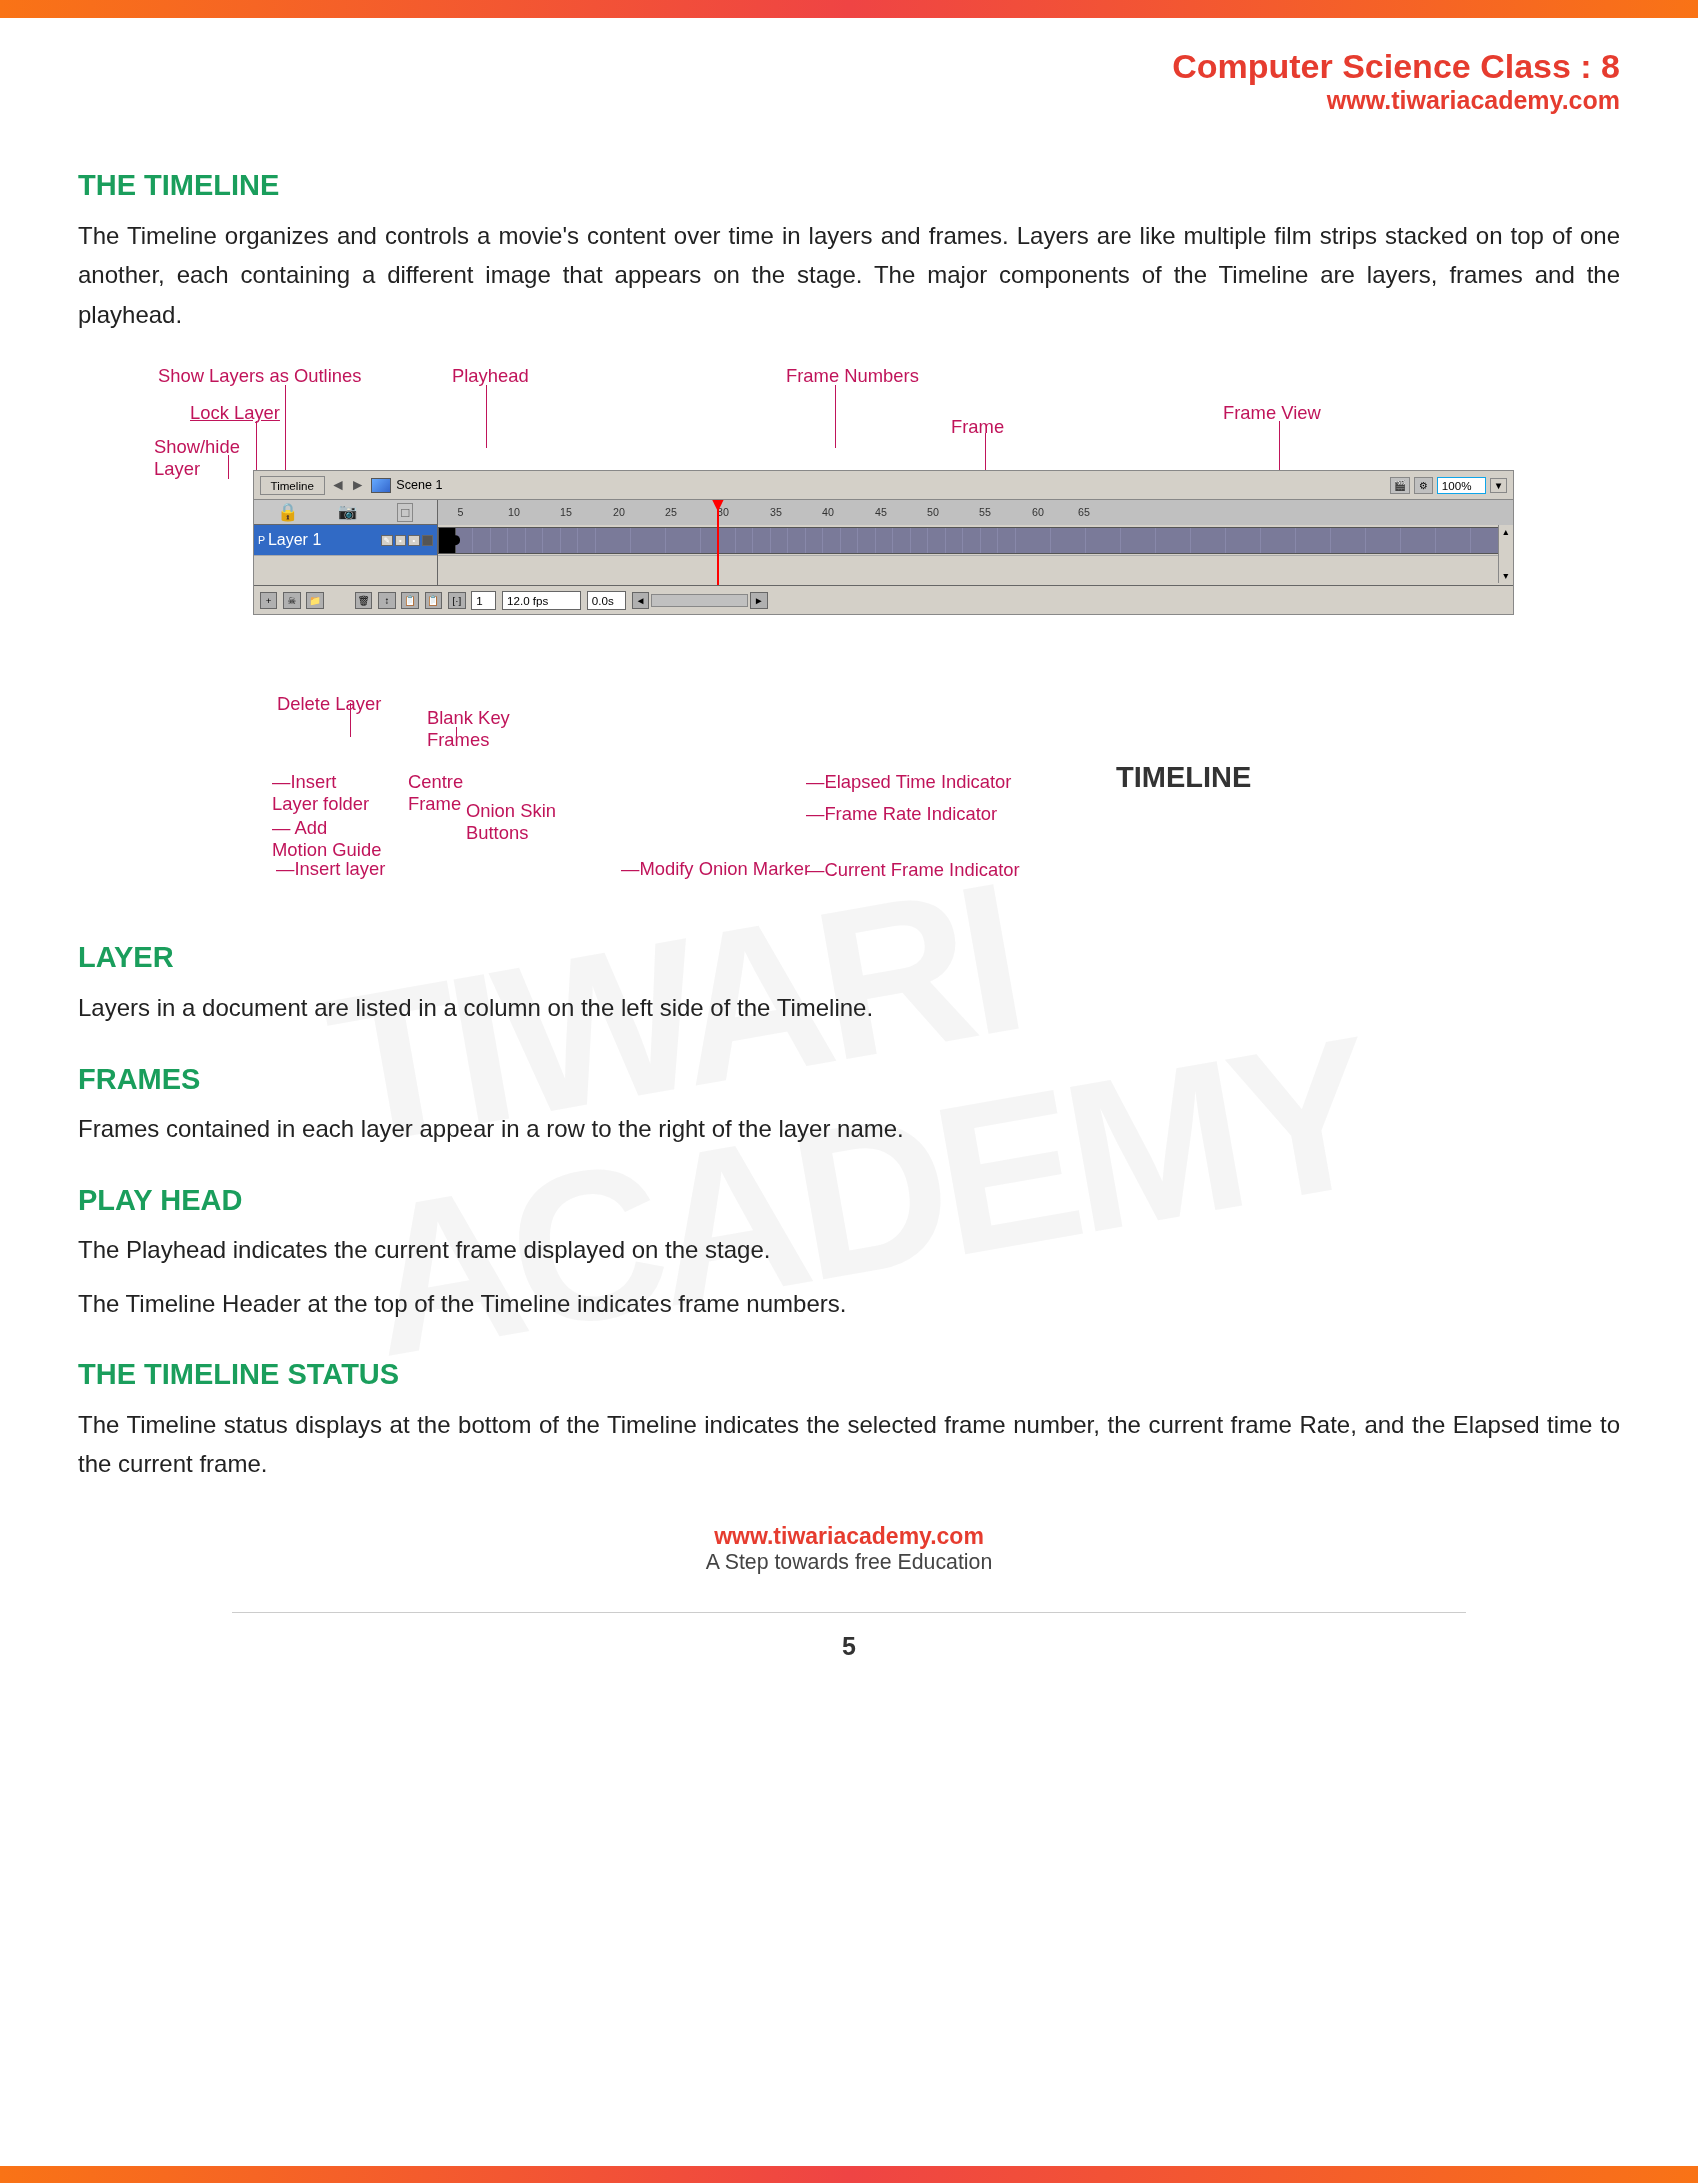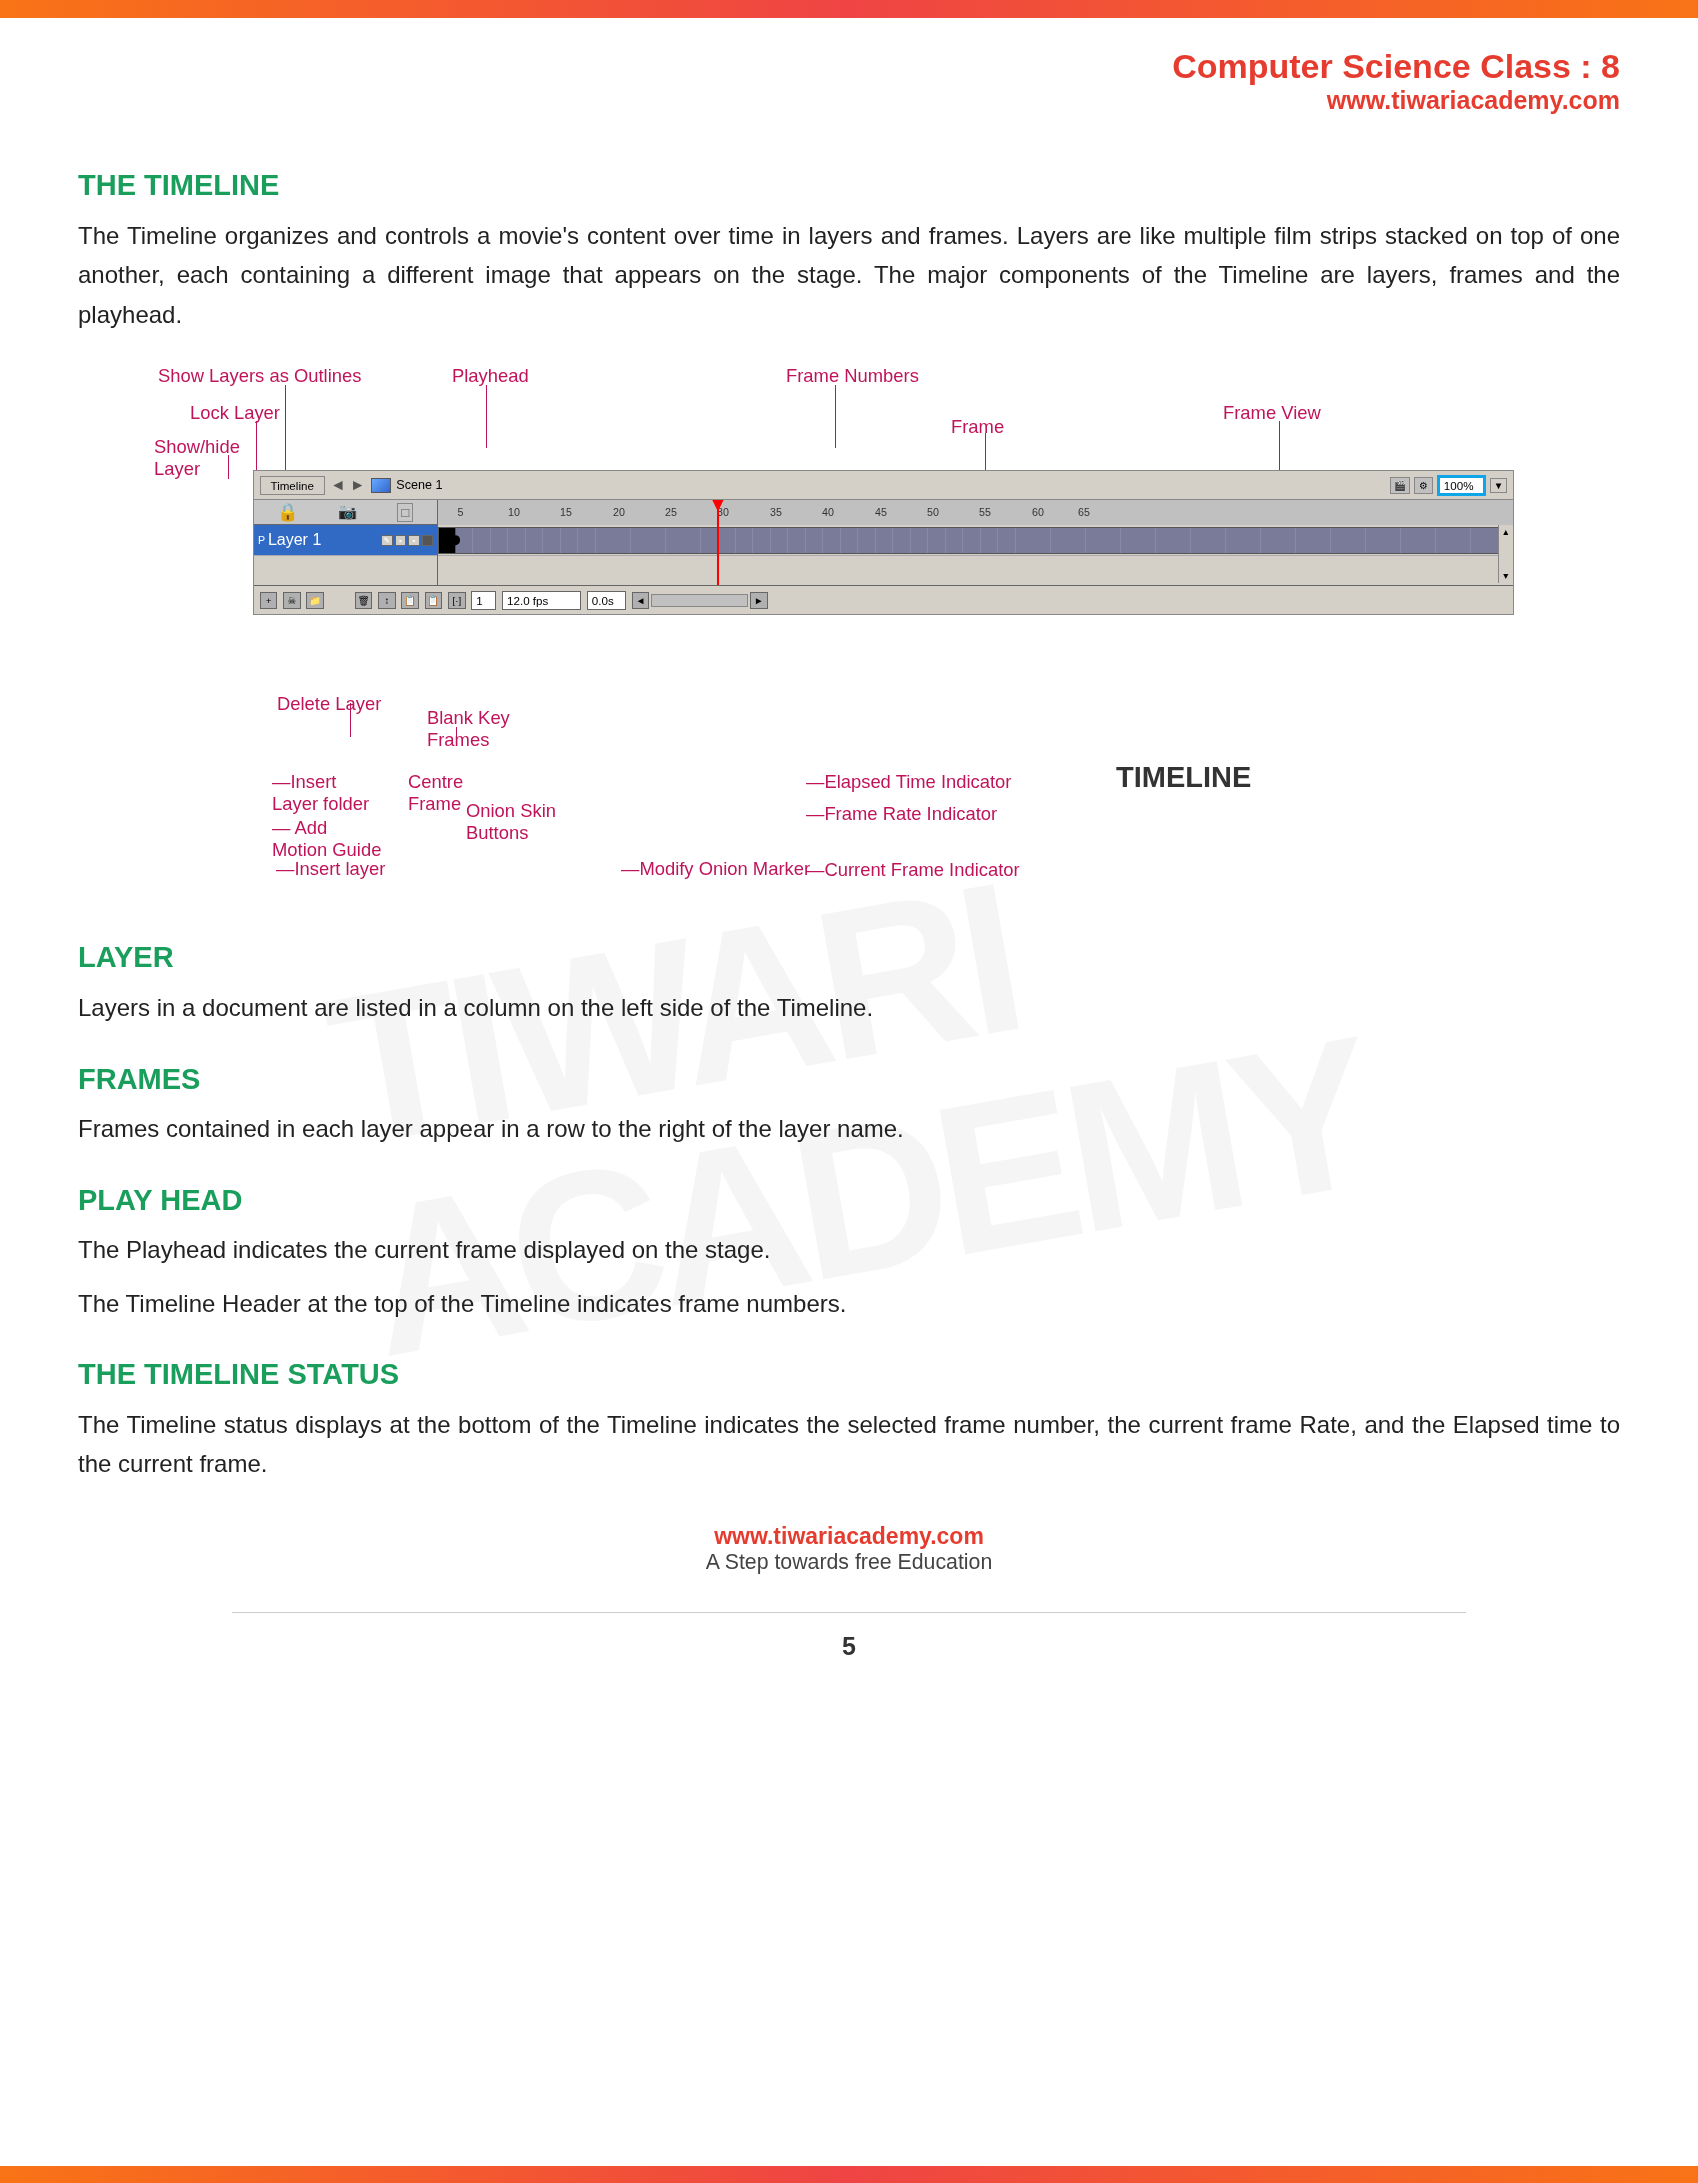--- a/index.html
+++ b/index.html
@@ -144,21 +144,21 @@
       background: #c0c0c0;
       border: 1px solid #888;
       display: inline-flex;
       align-items: center;
       justify-content: center;
       font-size: 9.7px;
     }
 
     .percent-box {
       background: white;
-      border: 3px solid #0ea5e9;
+      border: 1px solid #0ea5e9;
       padding: 1px 3.9px;
       font-size: 11.6px;
       width: 49px;
     }
 
     .dropdown-arrow {
       background: #d4d0c8;
       border: 1px solid #888;
       padding: 1px 2.9px;
       font-size: 9.7px;
@@ -381,21 +381,21 @@
 
     <div class="diag-label" style="left:80px; top:1.9px;">Show Layers as Outlines</div>
     <div class="diag-line" style="left:207px; top:21.3px; width:1px; height:85px;"></div>
 
     <div class="diag-label" style="left:374px; top:1.9px;">Playhead</div>
     <div class="diag-line" style="left:408px; top:21.3px; width:1px; height:63px;"></div>
 
     <div class="diag-label" style="left:708px; top:1.9px;">Frame Numbers</div>
     <div class="diag-line" style="left:757px; top:21.3px; width:1px; height:63px;"></div>
 
-    <div class="diag-label" style="left:112px; top:39px;">Lock Layer</div>
+    <div class="diag-label" style="left:112px; top:39px;text-decoration:underline;">Lock Layer</div>
     <div class="diag-line" style="left:178px; top:58px; width:1px; height:49px;"></div>
 
     <div class="diag-label" style="left:1145px; top:39px;">Frame View</div>
     <div class="diag-line" style="left:1201px; top:58px; width:1px; height:49px;"></div>
 
     <div class="diag-label" style="left:76px; top:73px;">Show/hide<br>Layer</div>
     <div class="diag-line" style="left:150px; top:92px; width:1px; height:24px;"></div>
 
     <div class="diag-label" style="left:873px; top:53px;">Frame</div>
     <div class="diag-line" style="left:907px; top:70px; width:1px; height:53px;"></div>

